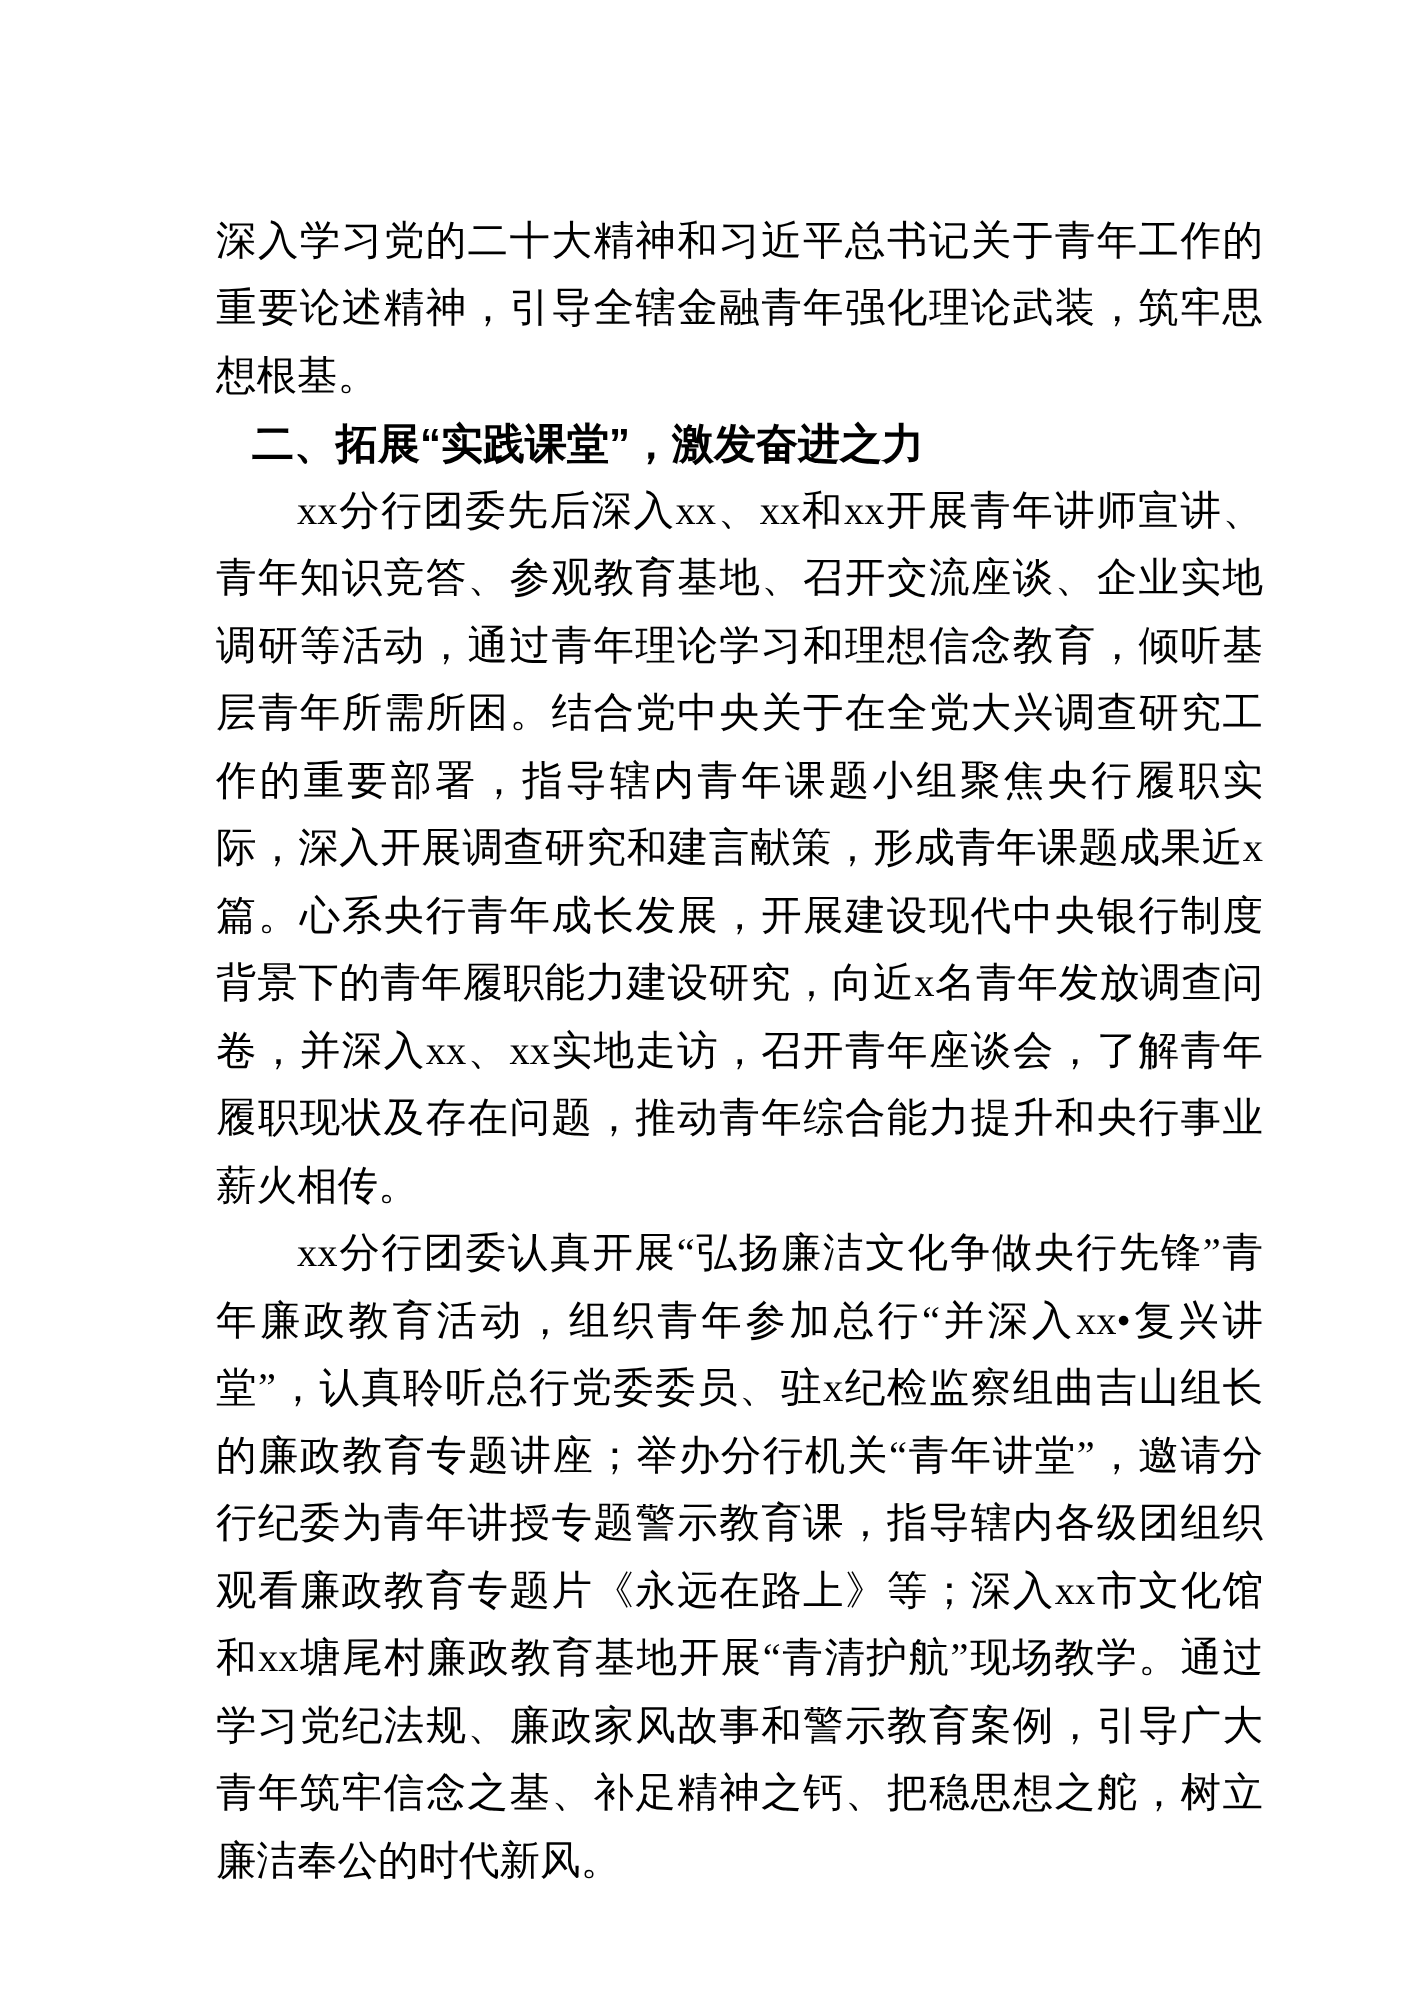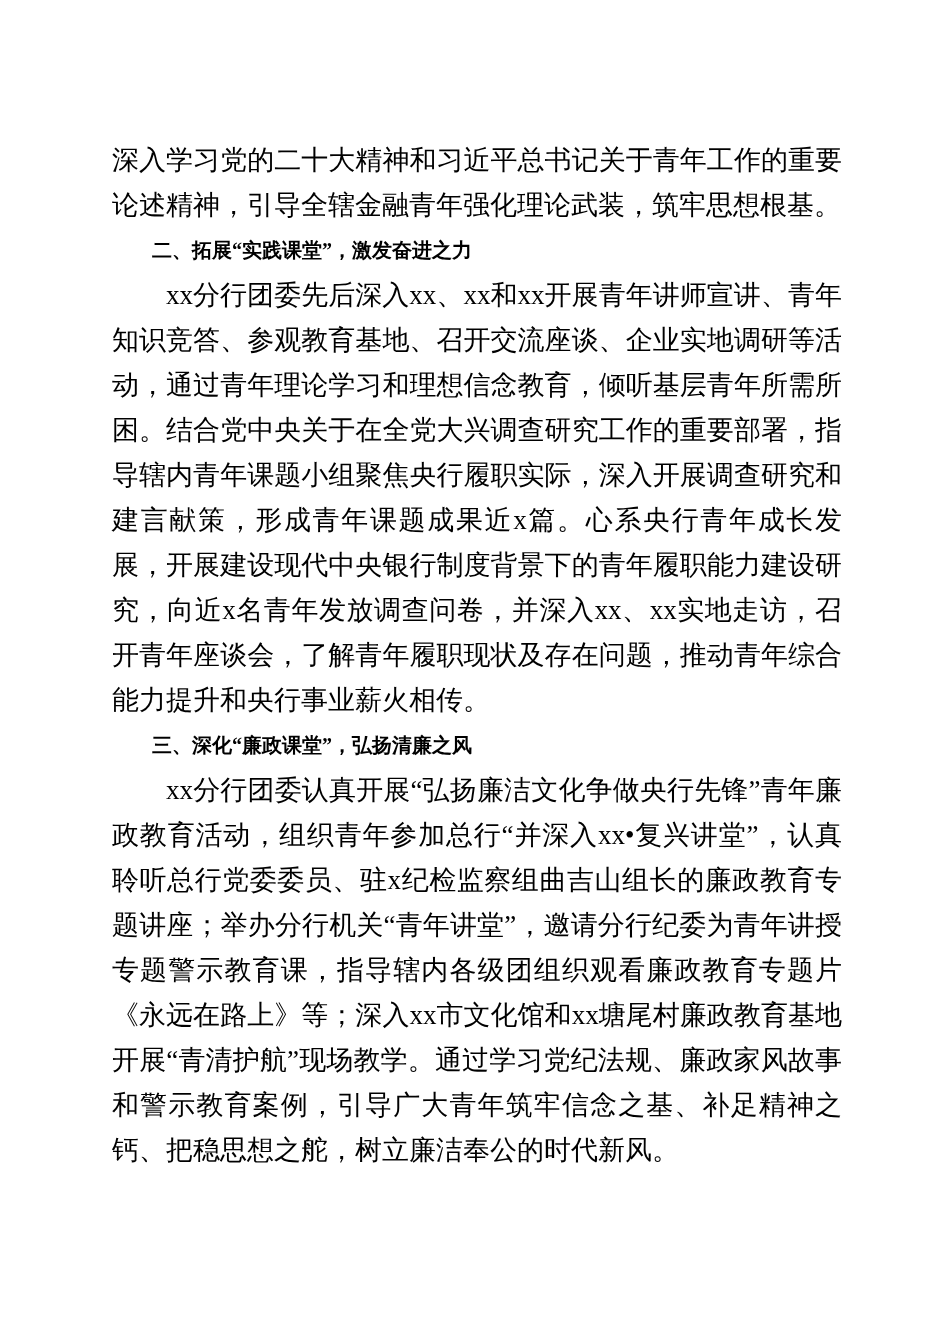--- a/index.html
+++ b/index.html
@@ -25,45 +25,45 @@
     width: 730px;
     color: #000000;
     font-family: "Liberation Serif", "DejaVu Serif", serif;
     font-size: 27px;
     line-height: 45px;
     text-align: justify;
   }
 
   .body-text {
     text-indent: 2em;
+    margin-left: 32px;
   }
 
   .body-text.no-indent {
     text-indent: 0;
   }
 
   .heading {
-    font-family: Liberation Serif, serif;
+    font-family: Liberation Sans, sans-serif;
     font-weight: 700;
-    font-size: 20px;
+    font-size: 28px;
     line-height: 45px;
     text-indent: 2em;
     text-align: left;
   }
 </style>
 </head>
 <body>
 
 <div class="page">
   <div class="content">
 
     <p class="body-text no-indent">深入学习党的二十大精神和习近平总书记关于青年工作的重要论述精神，引导全辖金融青年强化理论武装，筑牢思想根基。</p>
 
     <h2 class="heading">二、拓展“实践课堂”，激发奋进之力</h2>
 
     <p class="body-text">xx分行团委先后深入xx、xx和xx开展青年讲师宣讲、青年知识竞答、参观教育基地、召开交流座谈、企业实地调研等活动，通过青年理论学习和理想信念教育，倾听基层青年所需所困。结合党中央关于在全党大兴调查研究工作的重要部署，指导辖内青年课题小组聚焦央行履职实际，深入开展调查研究和建言献策，形成青年课题成果近x篇。心系央行青年成长发展，开展建设现代中央银行制度背景下的青年履职能力建设研究，向近x名青年发放调查问卷，并深入xx、xx实地走访，召开青年座谈会，了解青年履职现状及存在问题，推动青年综合能力提升和央行事业薪火相传。</p>
 
-    <h2 class="heading">三、深化“廉政课堂”，弘扬清廉之风</h2>
 
     <p class="body-text">xx分行团委认真开展“弘扬廉洁文化争做央行先锋”青年廉政教育活动，组织青年参加总行“并深入xx•复兴讲堂”，认真聆听总行党委委员、驻x纪检监察组曲吉山组长的廉政教育专题讲座；举办分行机关“青年讲堂”，邀请分行纪委为青年讲授专题警示教育课，指导辖内各级团组织观看廉政教育专题片《永远在路上》等；深入xx市文化馆和xx塘尾村廉政教育基地开展“青清护航”现场教学。通过学习党纪法规、廉政家风故事和警示教育案例，引导广大青年筑牢信念之基、补足精神之钙、把稳思想之舵，树立廉洁奉公的时代新风。</p>
 
   </div>
 </div>
 
 </body></html>

